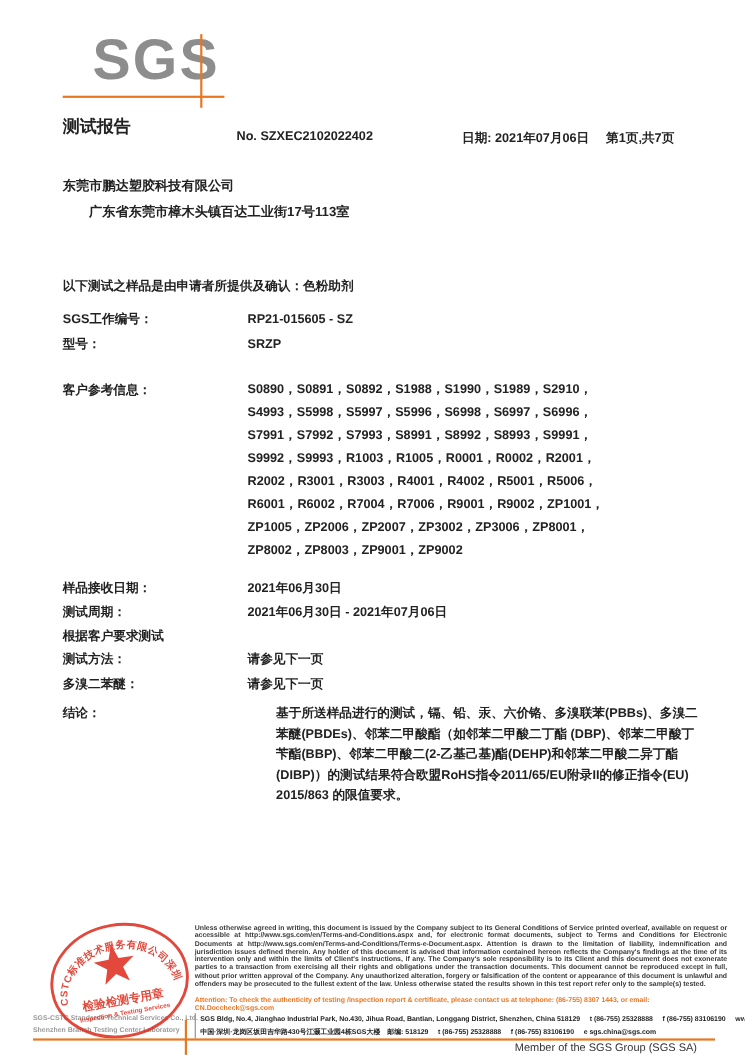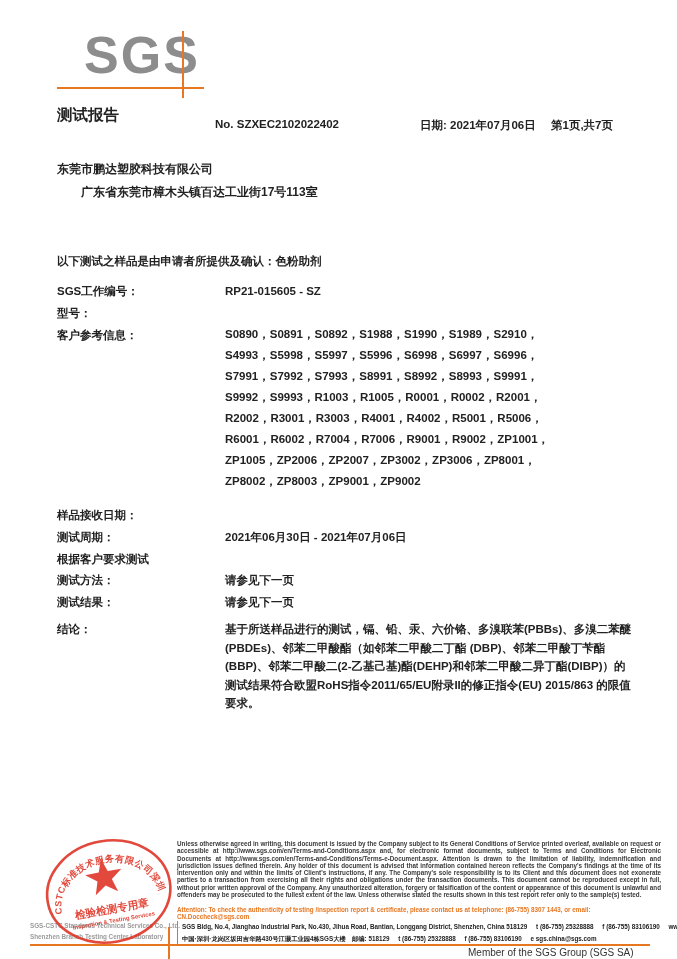--- a/index.html
+++ b/index.html
@@ -20,24 +20,24 @@
   .hdr-date{left:420px;}
   .hdr-page{left:551px;}
   .applicant-name{position:absolute;left:57px;top:161px;font-size:12px;font-weight:bold;}
   .applicant-address{position:absolute;left:57px;top:184px;font-size:12px;font-weight:bold;margin-left:24px;}
   
   .content{position:absolute;left:57px;top:250px;width:580px;font-size:11.5px;font-weight:bold;}
   .intro{line-height:22px;margin:0 0 8px 0;}
   .row{display:grid;grid-template-columns:168px 1fr;line-height:22px;}
   .row .lbl{white-space:nowrap;}
   .refs .val div{line-height:21px;white-space:nowrap;}
-  .refs{margin-bottom:12px;}
+  .refs{margin-bottom:12px;margin-top:20px;}
   .tight{line-height:20px;}
   .result-row{margin-top:2px;}
-  .conclusion-row{margin-top:8px;line-height:18.5px;}
+  .conclusion-row{margin-top:8px;line-height:18.5px;gap:26px;}
   .conclusion-row .val{line-height:18.5px;text-align:left;}
   
   .footer{position:absolute;left:0;top:836px;width:677px;height:123px;font-weight:bold;}
   .disclaimer{position:absolute;left:177px;top:4px;width:484px;font-size:6.3px;
     line-height:7.25px;text-align:justify;color:#3a3a3a;}
   .attention{position:absolute;left:177px;top:70px;width:484px;font-size:6.3px;
     line-height:7.2px;color:#e87722;}
   .addr-block{position:absolute;left:177px;top:85px;width:484px;border-left:1px solid #8a8a8a;
     padding-left:4px;font-size:6.3px;line-height:11.5px;color:#222;white-space:nowrap;}
   .addr-block span{margin-right:7px;}
@@ -68,56 +68,58 @@
   <div class="content">
     <p class="intro">以下测试之样品是由申请者所提供及确认：色粉助剂</p>
 
     <div class="row">
       <span class="lbl">SGS工作编号：</span>
       <span class="val">RP21-015605 - SZ</span>
     </div>
 
     <div class="row">
       <span class="lbl">型号：</span>
+      <span class="val">SRZP</span>
     </div>
 
     <div class="row refs">
       <span class="lbl">客户参考信息：</span>
       <span class="val">
         <div>S0890，S0891，S0892，S1988，S1990，S1989，S2910，</div>
         <div>S4993，S5998，S5997，S5996，S6998，S6997，S6996，</div>
         <div>S7991，S7992，S7993，S8991，S8992，S8993，S9991，</div>
         <div>S9992，S9993，R1003，R1005，R0001，R0002，R2001，</div>
         <div>R2002，R3001，R3003，R4001，R4002，R5001，R5006，</div>
         <div>R6001，R6002，R7004，R7006，R9001，R9002，ZP1001，</div>
         <div>ZP1005，ZP2006，ZP2007，ZP3002，ZP3006，ZP8001，</div>
         <div>ZP8002，ZP8003，ZP9001，ZP9002</div>
       </span>
     </div>
 
     <div class="row">
       <span class="lbl">样品接收日期：</span>
+      <span class="val">2021年06月30日</span>
     </div>
 
     <div class="row">
       <span class="lbl">测试周期：</span>
       <span class="val">2021年06月30日 - 2021年07月06日</span>
     </div>
 
     <div class="row">
       <span class="val">根据客户要求测试</span>
     </div>
 
     <div class="row tight">
       <span class="lbl">测试方法：</span>
       <span class="val">请参见下一页</span>
     </div>
 
     <div class="row tight result-row">
-      <span class="lbl">测试结果：</span>
+      <span class="lbl">多溴二苯醚：</span>
       <span class="val">请参见下一页</span>
     </div>
 
     <div class="row conclusion-row">
       <span class="lbl">结论：</span>
       <span class="val">基于所送样品进行的测试，镉、铅、汞、六价铬、多溴联苯(PBBs)、多溴二苯醚(PBDEs)、邻苯二甲酸酯（如邻苯二甲酸二丁酯 (DBP)、邻苯二甲酸丁苄酯(BBP)、邻苯二甲酸二(2-乙基己基)酯(DEHP)和邻苯二甲酸二异丁酯(DIBP)）的测试结果符合欧盟RoHS指令2011/65/EU附录II的修正指令(EU) 2015/863 的限值要求。</span>
     </div>
   </div>
 
   <div class="footer">

